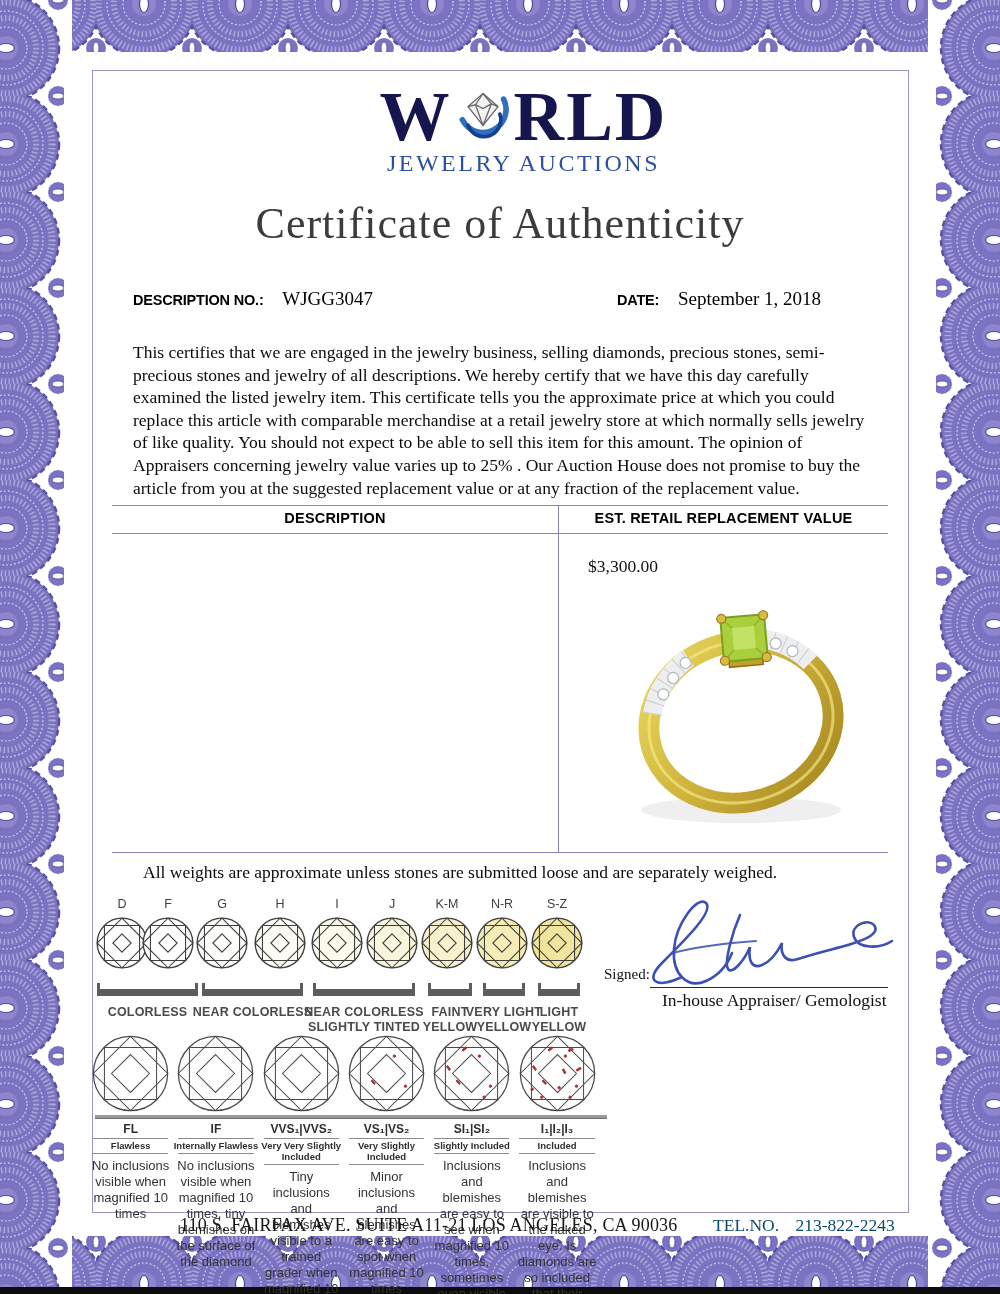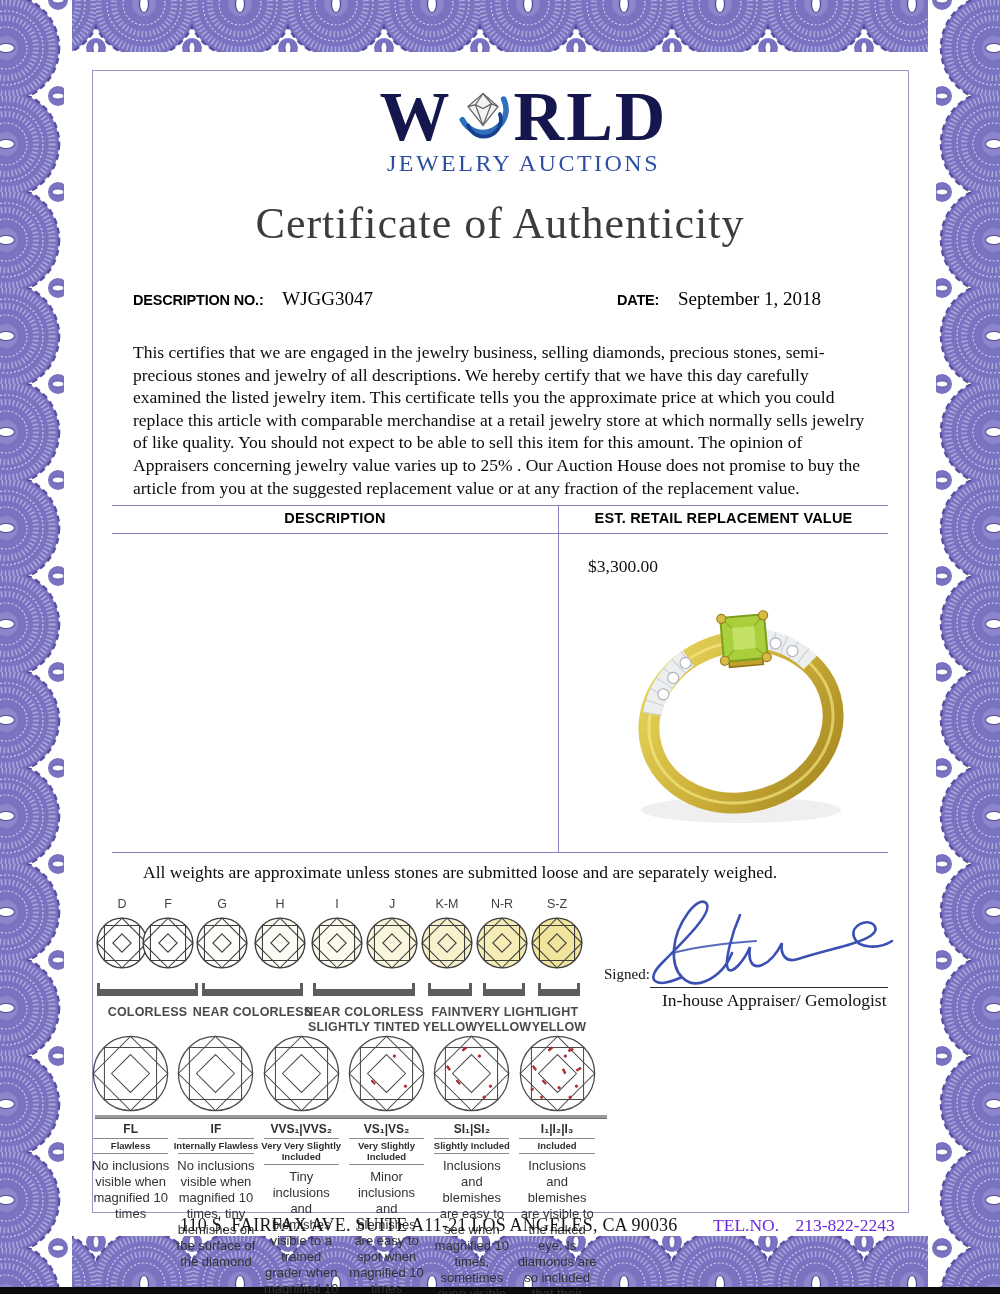--- a/index.html
+++ b/index.html
@@ -75,21 +75,21 @@
   .cl-col{width:85.3px;text-align:center;font-family:"Liberation Sans",sans-serif;}
   .cl-col svg{width:79px;height:79px;margin:0 auto;}
   .cl-grade{margin-top:9px;font-weight:700;font-size:12px;color:#2e2e2e;}
   .cl-rule{border-top:1px solid #8a8a8a;margin:2px 5px 1px;}
   .cl-name{font-weight:700;font-size:9.5px;color:#2e2e2e;}
   .cl-desc{font-size:13px;line-height:16px;color:#333;padding:3px 3px 0;}
   .cl-bar{position:absolute;left:95px;top:1115px;width:512px;height:4px;background:#9a9a9a;border-bottom:1px solid #6e6e6e;}
 
   
   .footer-address{position:absolute;left:180px;top:1215px;font-size:18px;color:#161616;letter-spacing:0.2px;}
-  .footer-tel{position:absolute;left:713px;top:1215px;font-size:17.5px;color:#6d28d9;}
+  .footer-tel{position:absolute;left:713px;top:1215px;font-size:17.5px;color:#0c4a6e;}
   .footer-tel .lbl{margin-right:12px;}
 </style>
 </head>
 <body>
 
 <div class="page">
 
   <svg class="b-strip b-top" viewBox="0 0 1000 62" preserveAspectRatio="none">
     <defs>
       <pattern id="pt-t" width="96" height="62" patternUnits="userSpaceOnUse">

